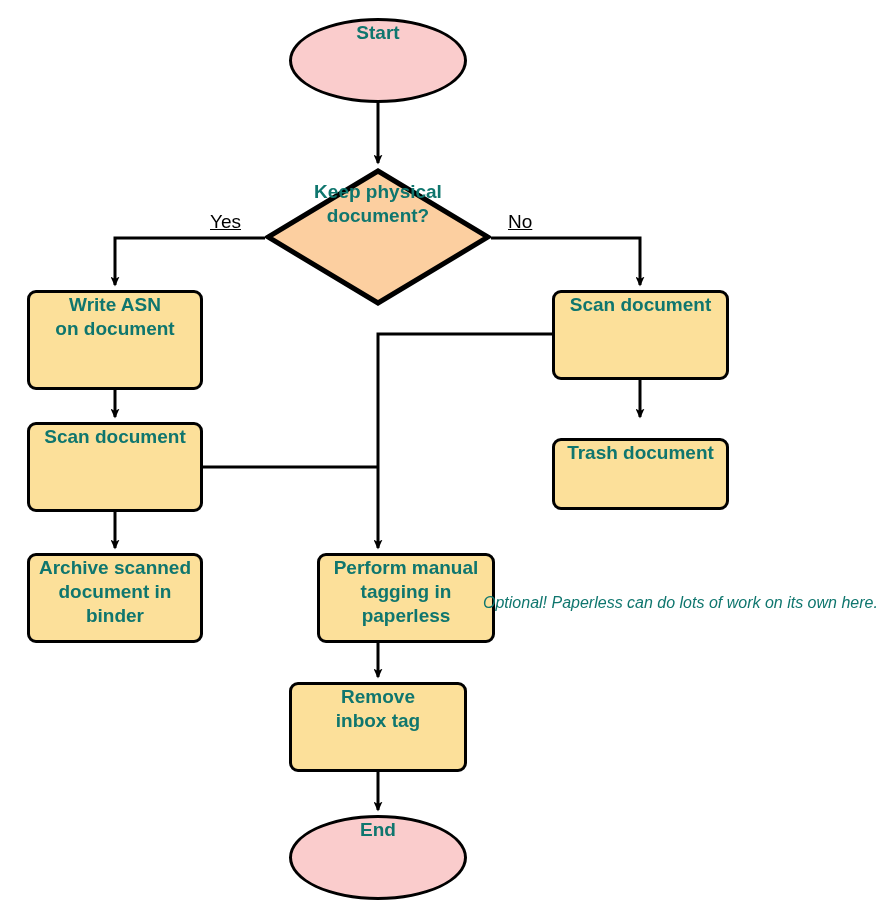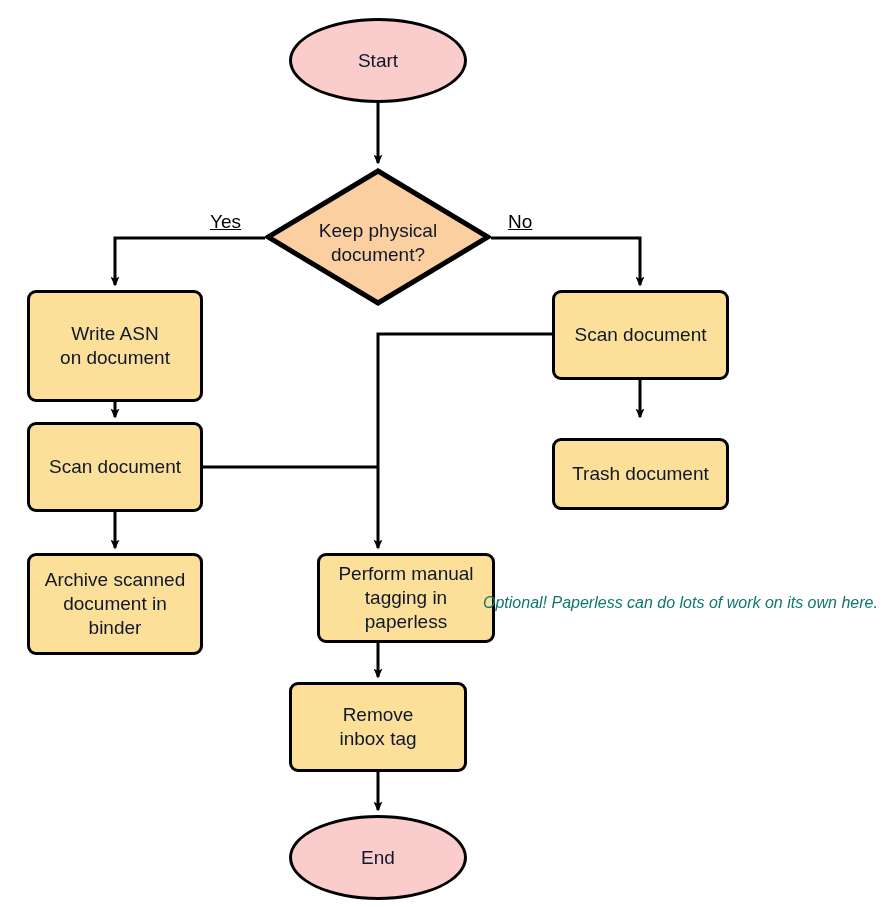--- a/index.html
+++ b/index.html
@@ -24,28 +24,28 @@
     position: absolute;
     left: 0;
     top: 0;
     width: 888px;
     height: 907px;
   }
   .node {
     position: absolute;
     box-sizing: border-box;
     display: flex;
-    align-items: center;
     justify-content: center;
     text-align: center;
-    color: #0f172a;
+    color: #0f766e;
     font-size: 19px;
     line-height: 1.26;
     white-space: pre-line;
     z-index: 2;
+    font-weight: bold;
   }
   .node-terminator {
     border: 3px solid #000000;
     border-radius: 50%;
     background: #facccc;
   }
   .node-process {
     border: 3px solid #000000;
     border-radius: 9px;
     background: #fce09a;
@@ -126,30 +126,30 @@
   </div>
 
   <div class="node node-decision" style="left:265px; top:168px; width:226px; height:138px;">
     <svg class="decision-shape" viewBox="0 0 226 138" preserveAspectRatio="none" aria-hidden="true">
       <polygon points="113,3 223,69 113,135 3,69" fill="#fccfa0" stroke="#000000" stroke-width="5" stroke-linejoin="miter"></polygon>
     </svg>
     <span class="decision-text">Keep physical
 document?</span>
   </div>
 
-  <div class="node node-process" style="left:27px; top:290px; width:176px; height:112px;">
+  <div class="node node-process" style="left:27px; top:290px; width:176px; height:100px;">
     <span>Write ASN
 on document</span>
   </div>
 
   <div class="node node-process" style="left:27px; top:422px; width:176px; height:90px;">
     <span>Scan document</span>
   </div>
 
-  <div class="node node-process" style="left:27px; top:553px; width:176px; height:102px;">
+  <div class="node node-process" style="left:27px; top:553px; width:176px; height:90px;">
     <span>Archive scanned
 document in
 binder</span>
   </div>
 
   <div class="node node-process" style="left:552px; top:290px; width:177px; height:90px;">
     <span>Scan document</span>
   </div>
 
   <div class="node node-process" style="left:552px; top:438px; width:177px; height:72px;">

